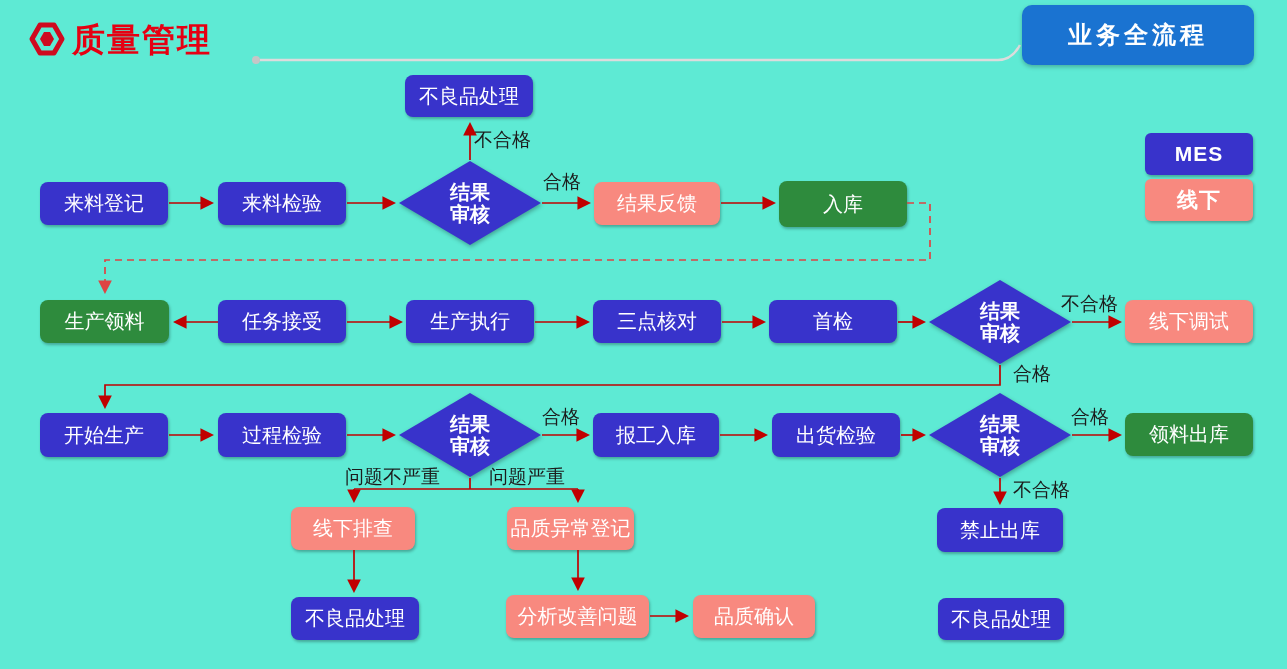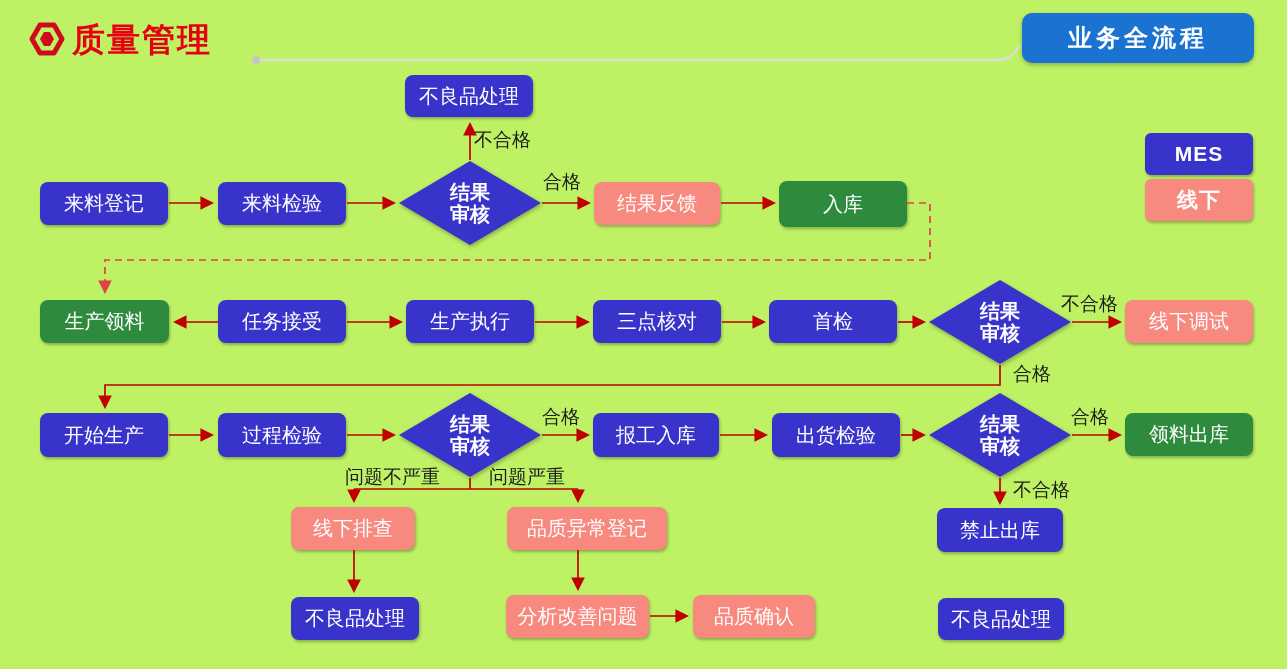--- a/index.html
+++ b/index.html
@@ -1,23 +1,23 @@
 <!DOCTYPE html>
 <html style="--erp: #2e8b3d; --mes: #3833cb; --offline: #f8897f; --arrow: #c00000; --dashed: #dd4444; --title: #e60012; --button: #1a73d1;"><head>
 <meta charset="utf-8">
 <style>
   html,body{margin:0;padding:0;background:#fafafa;}
-  .canvas{position:relative;width:1287px;height:669px;background:#bef264;overflow:hidden;
+  .canvas{position:relative;width:1287px;height:669px;background:#5eead4;overflow:hidden;
           font-family:"Liberation Sans",sans-serif;}
   
   .logo{position:absolute;left:28px;top:20px;width:38px;height:38px;}
   .title{position:absolute;left:72px;top:18px;font-size:33px;font-weight:bold;
          color:var(--title,#e60012);letter-spacing:2px;white-space:nowrap;}
   .divider-svg{position:absolute;left:0;top:0;pointer-events:none;}
-  .btn{position:absolute;left:1022px;top:13px;width:232px;height:50px;border-radius:10px;
+  .btn{position:absolute;left:1022px;top:5px;width:232px;height:60px;border-radius:10px;
        background:var(--button,#1a73d1);color:#fff;font-size:24px;font-weight:bold;
        display:flex;align-items:center;justify-content:center;letter-spacing:4px;
        border:none;cursor:pointer;box-shadow:0 2px 4px rgba(0,0,0,.25);
        font-family:"Liberation Sans",sans-serif;}
   
   .chip{position:absolute;left:1145px;width:108px;height:42px;border-radius:6px;color:#fff;
         font-weight:bold;font-size:21px;display:flex;align-items:center;justify-content:center;
         box-shadow:1px 2px 3px rgba(0,0,0,.28);letter-spacing:1px;}
   .chip-erp{background:var(--erp,#2e8b3d);}
   .chip-mes{background:var(--mes,#3833cb);text-align:right;}
@@ -95,21 +95,21 @@
   <div class="dwrap" style="left:929px;top:393px;width:142px;height:84px">
     <div class="diamond">
         <span>结果审核</span>
       </div>
   </div>
   <div class="node erp" style="left:1125px;top:413px;width:128px;height:43px">领料出库</div>
   <div class="node mes" style="left:937px;top:508px;width:126px;height:44px">禁止出库</div>
 
   <div class="node off" style="left:291px;top:507px;width:124px;height:43px">线下排查</div>
   <div class="node mes" style="left:291px;top:597px;width:128px;height:43px">不良品处理</div>
-  <div class="node off" style="left:507px;top:507px;width:160px;height:43px">品质异常登记</div>
+  <div class="node off" style="left:507px;top:507px;width:127px;height:43px">品质异常登记</div>
   <div class="node off" style="left:506px;top:595px;width:143px;height:43px">分析改善问题</div>
   <div class="node off" style="left:693px;top:595px;width:122px;height:43px">品质确认</div>
   <div class="node mes" style="left:938px;top:598px;width:126px;height:42px">不良品处理</div>
 
   <span class="elabel" style="left:474px;top:127px">不合格</span>
   <span class="elabel" style="left:543px;top:169px">合格</span>
   <span class="elabel" style="left:1061px;top:291px">不合格</span>
   <span class="elabel" style="left:1013px;top:361px">合格</span>
   <span class="elabel" style="left:542px;top:404px">合格</span>
   <span class="elabel" style="left:1071px;top:404px">合格</span>

